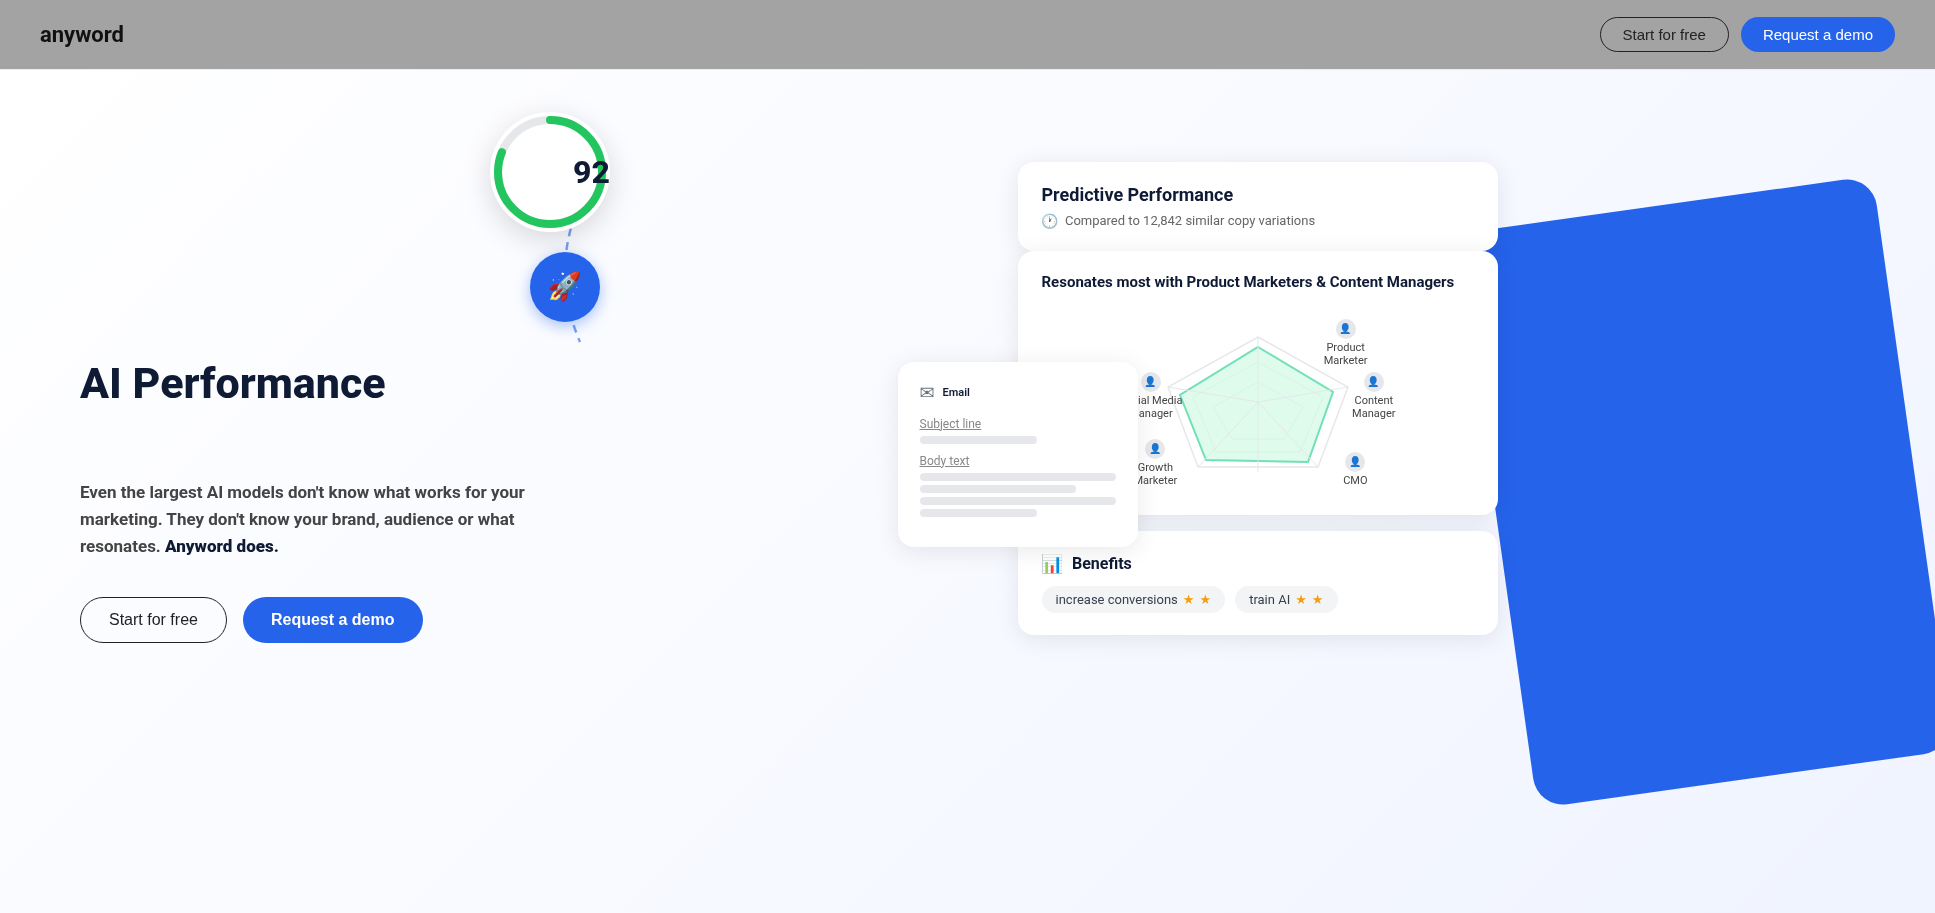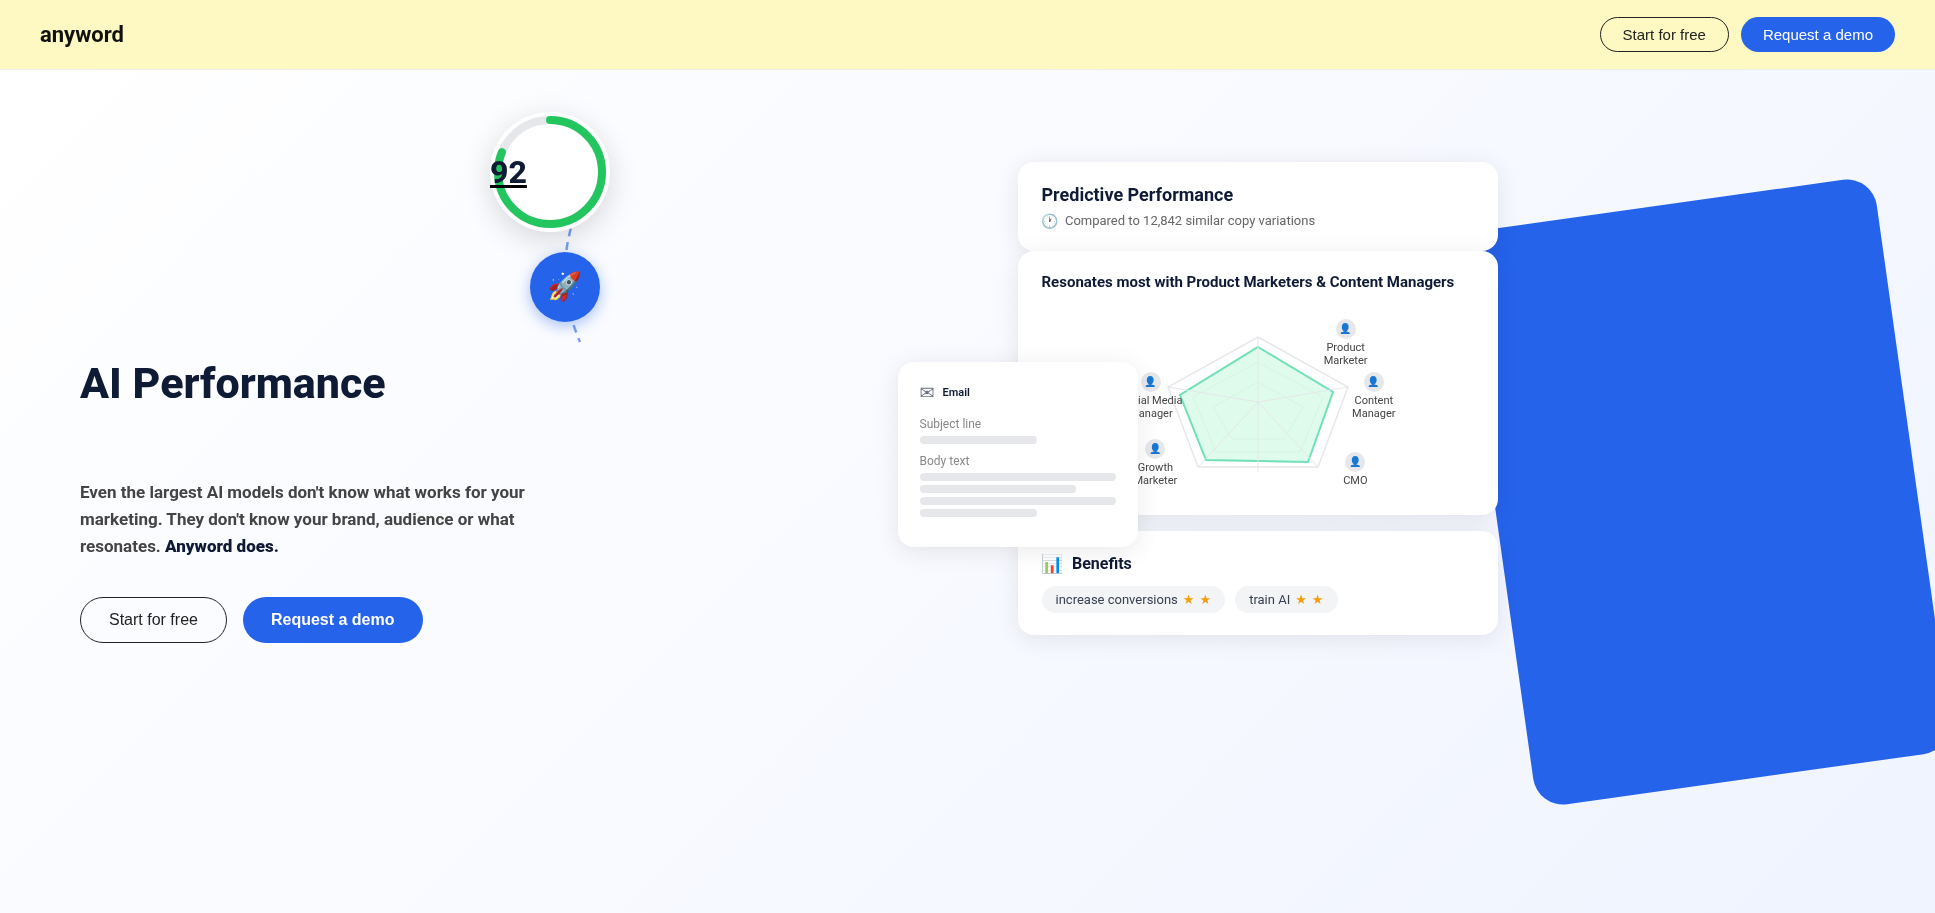--- a/index.html
+++ b/index.html
@@ -1,21 +1,21 @@
 <!DOCTYPE html>
 <html><head>
   <meta charset="utf-8">
   <style>
     * { box-sizing: border-box; margin: 0; padding: 0; }
     body { font-family: -apple-system, BlinkMacSystemFont, 'Segoe UI', Roboto, sans-serif; background: #f8f9ff; min-height: 913px; overflow-x: hidden; }
 
     
     nav {
       display: flex; align-items: center; justify-content: space-between;
-      padding: 0 40px; height: 70px; background: #fef9c3;
+      padding: 0 40px; height: 70px; background: #a3a3a3;
       border-bottom: 1px solid #eee; position: relative; z-index: 10;
     }
     .nav-logo { font-size: 22px; font-weight: 700; color: #111; }
     .nav-links { display: flex; align-items: center; gap: 32px; }
     .nav-links a { color: #333; text-decoration: none; font-size: 15px; cursor: pointer; }
     .nav-actions { display: flex; align-items: center; gap: 12px; }
     .btn-outline {
       border: 1.5px solid #222; background: transparent; color: #222;
       padding: 8px 22px; border-radius: 25px; font-size: 15px; cursor: pointer; font-weight: 500;
     }
@@ -73,23 +73,22 @@
     .score-circle-wrapper {
       position: absolute;
       top: -30px; left: -90px;
       z-index: 10;
     }
     .score-circle {
       width: 120px; height: 120px;
       border-radius: 50%;
       background: #fff;
       box-shadow: 0 8px 30px rgba(0,0,0,0.15);
-      display: flex; align-items: center; justify-content: flex-start;
+      display: flex; align-items: center; justify-content: flex-end;
       position: relative;
-      text-decoration: underline;
     }
     .score-circle svg {
       position: absolute; top: 0; left: 0; width: 120px; height: 120px;
     }
     .score-number {
       font-size: 32px; font-weight: 800; color: #0f1b35; z-index: 1;
     }
 
     
     .rocket-circle {
@@ -123,21 +122,21 @@
       padding: 20px 22px;
       width: 240px;
       position: absolute;
       left: -120px; top: 200px;
       z-index: 5;
     }
     .email-card-header { display: flex; align-items: center; gap: 8px; margin-bottom: 14px; }
     .email-icon { font-size: 18px; color: #6b7280; }
     .email-label { font-size: 11px; font-weight: 600; color: #0f1b35; }
     .email-field { margin-bottom: 10px; }
-    .email-field-label { font-size: 12px; color: #888; margin-bottom: 5px; }
+    .email-field-label { font-size: 12px; color: #888; margin-bottom: 5px; text-decoration: underline; }
     .email-field-line { height: 8px; background: #e5e7eb; border-radius: 4px; margin-bottom: 4px; }
     .email-field-line.short { width: 60%; }
     .email-field-line.medium { width: 80%; }
     .email-field-line.long { width: 100%; }
 
     
     .resonates-card { margin-bottom: 16px; }
     .resonates-title { font-size: 15px; font-weight: 700; color: #0f1b35; margin-bottom: 16px; }
 
     

